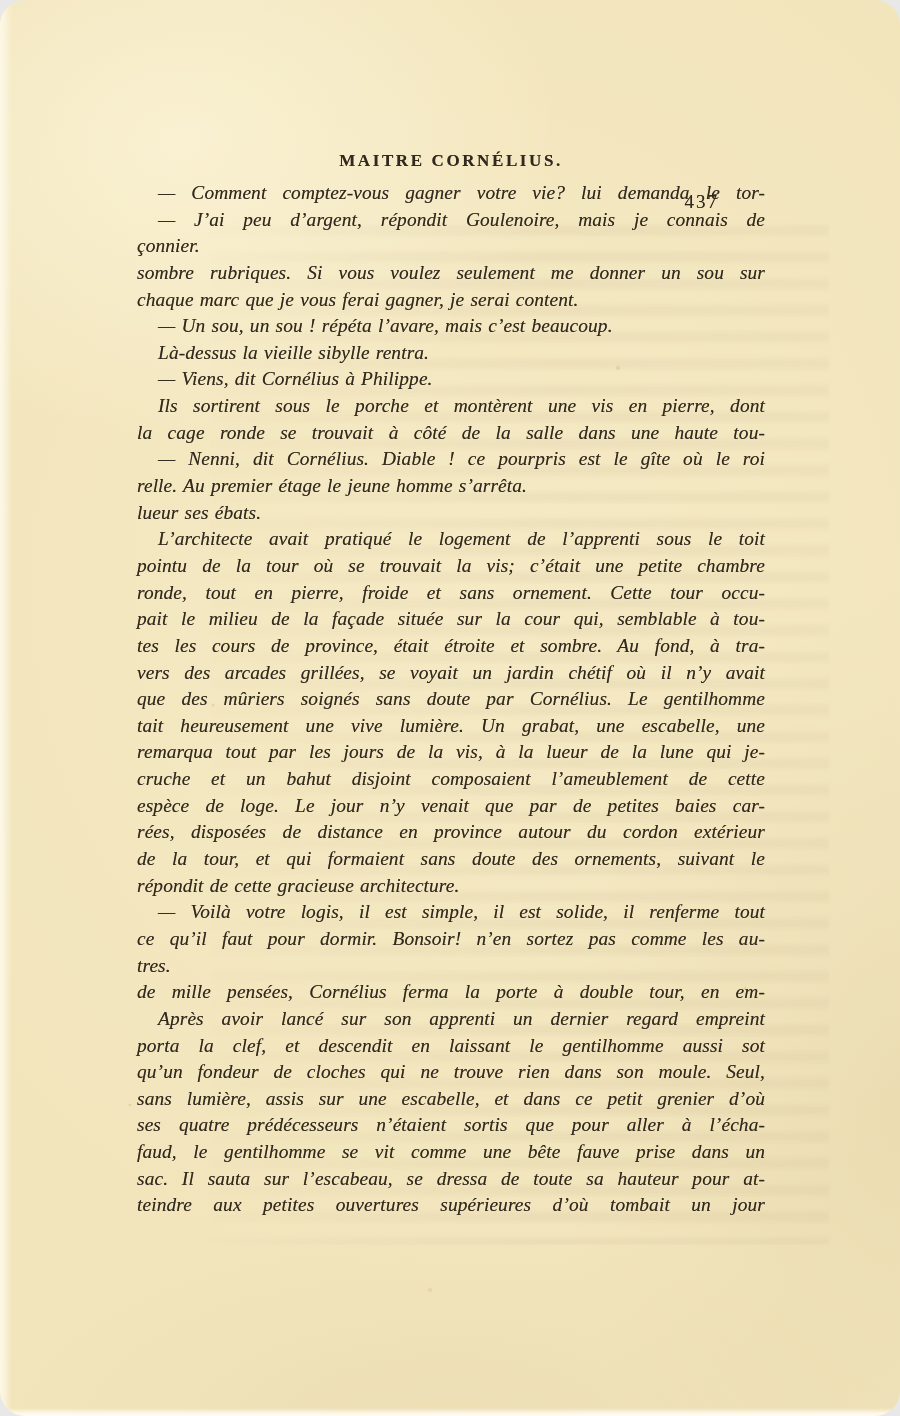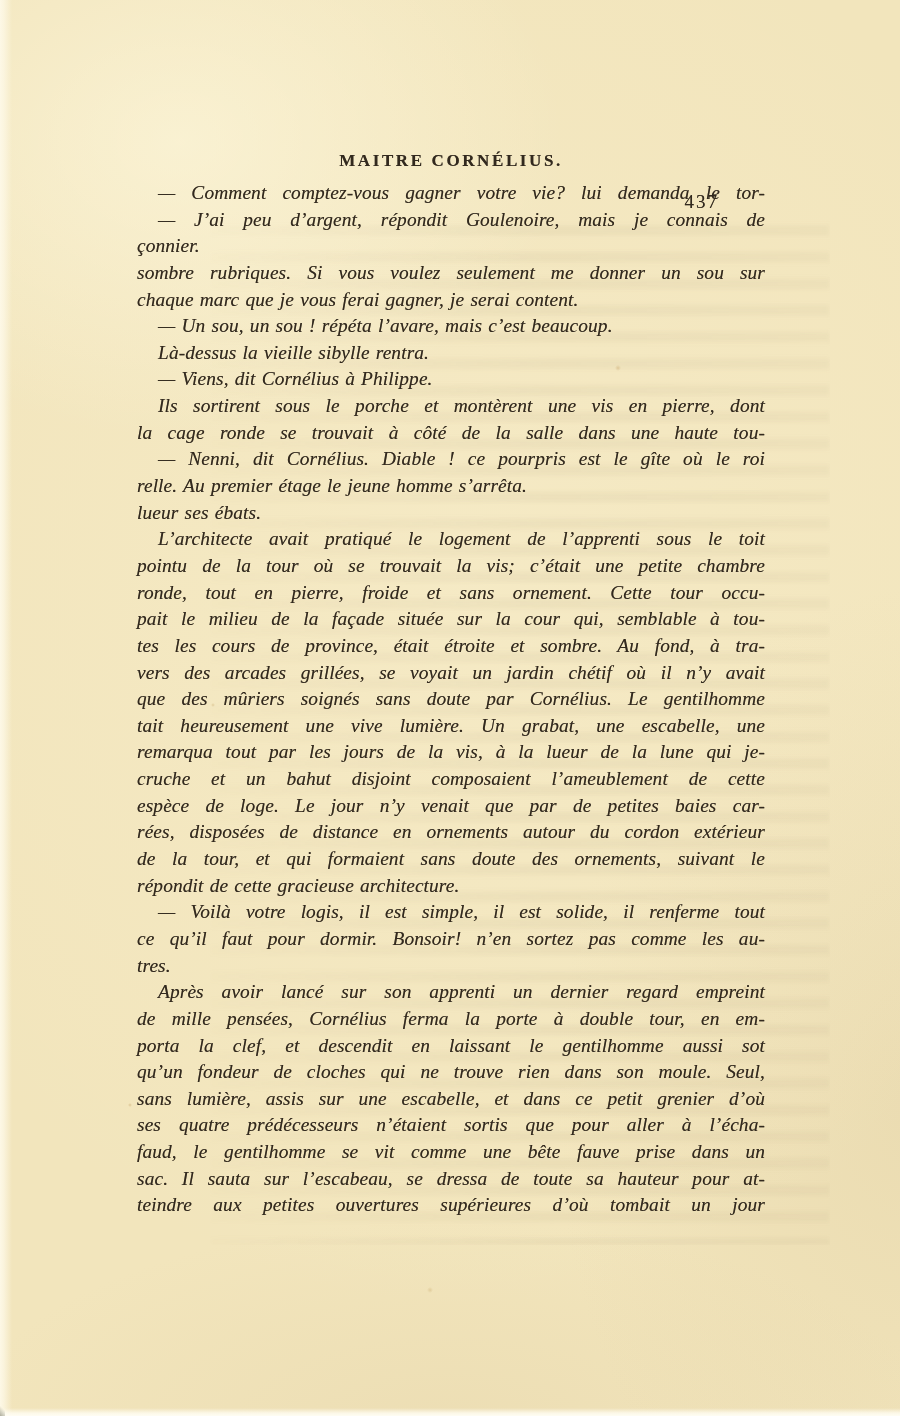--- a/index.html
+++ b/index.html
@@ -15,20 +15,21 @@
     background-image:
       radial-gradient(ellipse 620px 480px at 20% 10%, rgba(255, 250, 226, 0.55), rgba(255,250,226,0) 62%),
       radial-gradient(ellipse 900px 1000px at 52% 42%, rgba(250, 241, 210, 0.40), rgba(250,241,210,0) 72%),
       radial-gradient(ellipse 520px 740px at 102% 78%, rgba(216, 196, 150, 0.28), rgba(216,196,150,0) 70%),
       radial-gradient(ellipse 700px 300px at 50% 101%, rgba(226, 208, 164, 0.35), rgba(226,208,164,0) 70%),
       radial-gradient(circle 3px at 618px 368px, rgba(204, 170, 110, 0.65), rgba(204,170,110,0) 100%),
       radial-gradient(circle 2px at 213px 705px, rgba(200, 168, 108, 0.6), rgba(200,168,108,0) 100%),
       radial-gradient(circle 2px at 745px 988px, rgba(205, 172, 112, 0.6), rgba(205,172,112,0) 100%),
       radial-gradient(circle 3px at 430px 1290px, rgba(208, 178, 120, 0.5), rgba(208,178,120,0) 100%),
       radial-gradient(circle 2px at 130px 1105px, rgba(200, 168, 108, 0.55), rgba(200,168,108,0) 100%);
+    border-radius: 25px;
   }
 
   
   .edge-left {
     position: absolute; left: 0; top: 0; bottom: 0; width: 12px;
     background: linear-gradient(90deg, #fdf8e6 0px, rgba(253,248,230,0.75) 4px, rgba(253,248,230,0) 12px);
   }
   .edge-bottom {
     position: absolute; left: 0; right: 0; bottom: 0; height: 8px;
     background: linear-gradient(0deg, #fffdf3 0px, rgba(255,253,243,0.8) 3px, rgba(255,253,243,0) 8px);
@@ -127,28 +128,28 @@
       <div class="line just">pointu de la tour où se trouvait la vis; c’était une petite chambre</div>
       <div class="line just">ronde, tout en pierre, froide et sans ornement. Cette tour occu-</div>
       <div class="line just">pait le milieu de la façade située sur la cour qui, semblable à tou-</div>
       <div class="line just">tes les cours de province, était étroite et sombre. Au fond, à tra-</div>
       <div class="line just">vers des arcades grillées, se voyait un jardin chétif où il n’y avait</div>
       <div class="line just">que des mûriers soignés sans doute par Cornélius. Le gentilhomme</div>
       <div class="line just">tait heureusement une vive lumière. Un grabat, une escabelle, une</div>
       <div class="line just">remarqua tout par les jours de la vis, à la lueur de la lune qui je-</div>
       <div class="line just">cruche et un bahut disjoint composaient l’ameublement de cette</div>
       <div class="line just">espèce de loge. Le jour n’y venait que par de petites baies car-</div>
-      <div class="line just">rées, disposées de distance en ornements autour du cordon extérieur</div>
+      <div class="line just">rées, disposées de distance en province autour du cordon extérieur</div>
       <div class="line just">de la tour, et qui formaient sans doute des ornements, suivant le</div>
       <div class="line">répondit de cette gracieuse architecture.</div>
       <div class="line indent just">— Voilà votre logis, il est simple, il est solide, il renferme tout</div>
       <div class="line just">ce qu’il faut pour dormir. Bonsoir! n’en sortez pas comme les au-</div>
       <div class="line">tres.</div>
+      <div class="line just">de mille pensées, Cornélius ferma la porte à double tour, en em-</div>
       <div class="line indent just">Après avoir lancé sur son apprenti un dernier regard empreint</div>
-      <div class="line just">de mille pensées, Cornélius ferma la porte à double tour, en em-</div>
       <div class="line just">porta la clef, et descendit en laissant le gentilhomme aussi sot</div>
       <div class="line just">qu’un fondeur de cloches qui ne trouve rien dans son moule. Seul,</div>
       <div class="line just">sans lumière, assis sur une escabelle, et dans ce petit grenier d’où</div>
       <div class="line just">ses quatre prédécesseurs n’étaient sortis que pour aller à l’écha-</div>
       <div class="line just">faud, le gentilhomme se vit comme une bête fauve prise dans un</div>
       <div class="line just">sac. Il sauta sur l’escabeau, se dressa de toute sa hauteur pour at-</div>
       <div class="line just">teindre aux petites ouvertures supérieures d’où tombait un jour</div>
     </div>
 </div>
 

